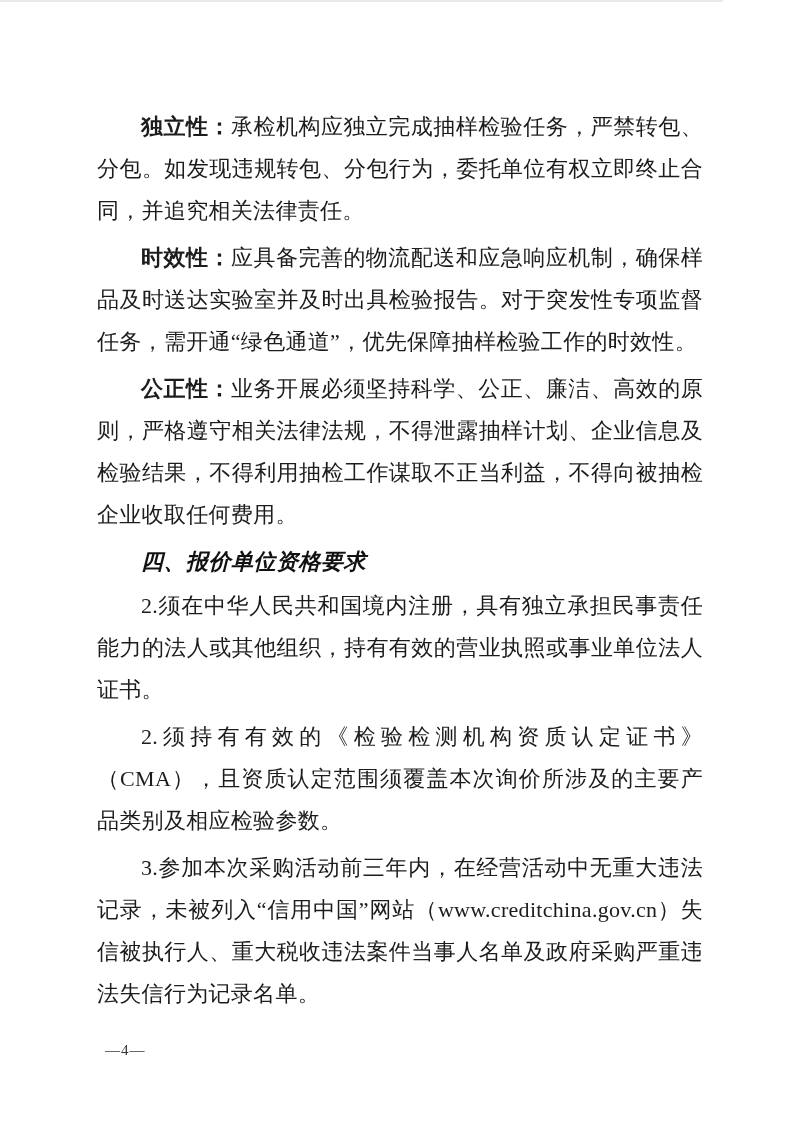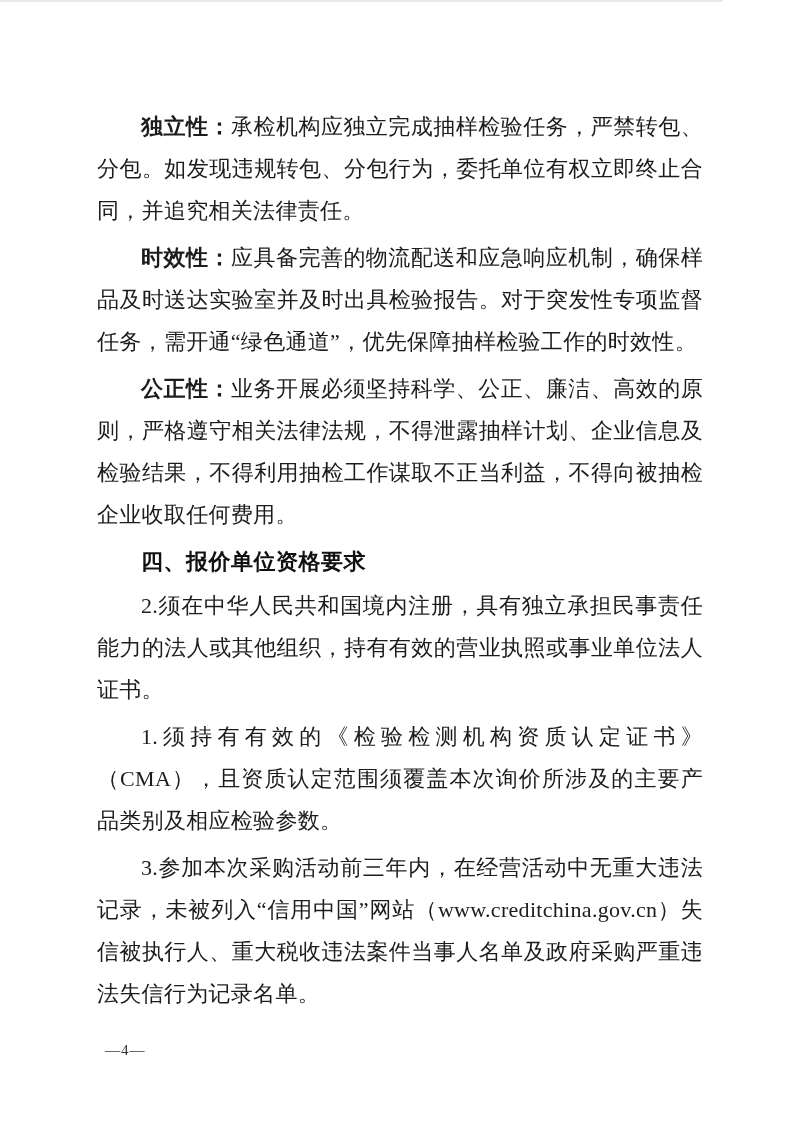--- a/index.html
+++ b/index.html
@@ -39,20 +39,21 @@
   }
   .section-heading {
     margin: 4px 0 2px 0;
     font-family: "Liberation Sans", sans-serif;
     font-weight: bold;
     font-size: 22px;
     line-height: 42px;
     text-indent: 2em;
     letter-spacing: 0.5px;
     color: #111111;
+    font-style: italic;
   }
   .page-footer {
     position: absolute;
     left: 105px;
     top: 1038px;
     font-size: 15px;
     line-height: 20px;
     color: #333333;
     letter-spacing: 1px;
   }
@@ -66,20 +67,20 @@
     <p class="body-para"><span class="lead">独立性：</span><span>承检机构应独立完成抽样检验任务，严禁转包、分包。如发现违规转包、分包行为，委托单位有权立即终止合同，并追究相关法律责任。</span></p>
 
     <p class="body-para"><span class="lead">时效性：</span><span>应具备完善的物流配送和应急响应机制，确保样品及时送达实验室并及时出具检验报告。对于突发性专项监督任务，需开通“绿色通道”，优先保障抽样检验工作的时效性。</span></p>
 
     <p class="body-para"><span class="lead">公正性：</span><span>业务开展必须坚持科学、公正、廉洁、高效的原则，严格遵守相关法律法规，不得泄露抽样计划、企业信息及检验结果，不得利用抽检工作谋取不正当利益，不得向被抽检企业收取任何费用。</span></p>
 
     <h2 class="section-heading">四、报价单位资格要求</h2>
 
     <p class="body-para">2.须在中华人民共和国境内注册，具有独立承担民事责任能力的法人或其他组织，持有有效的营业执照或事业单位法人证书。</p>
 
-    <p class="body-para">1.须持有有效的《检验检测机构资质认定证书》（CMA），且资质认定范围须覆盖本次询价所涉及的主要产品类别及相应检验参数。</p>
+    <p class="body-para">2.须持有有效的《检验检测机构资质认定证书》（CMA），且资质认定范围须覆盖本次询价所涉及的主要产品类别及相应检验参数。</p>
 
     <p class="body-para">3.参加本次采购活动前三年内，在经营活动中无重大违法记录，未被列入“信用中国”网站（www.creditchina.gov.cn）失信被执行人、重大税收违法案件当事人名单及政府采购严重违法失信行为记录名单。</p>
 
   </div>
 
   <div class="page-footer">—4—</div>
 </div>
 
 </body></html>

